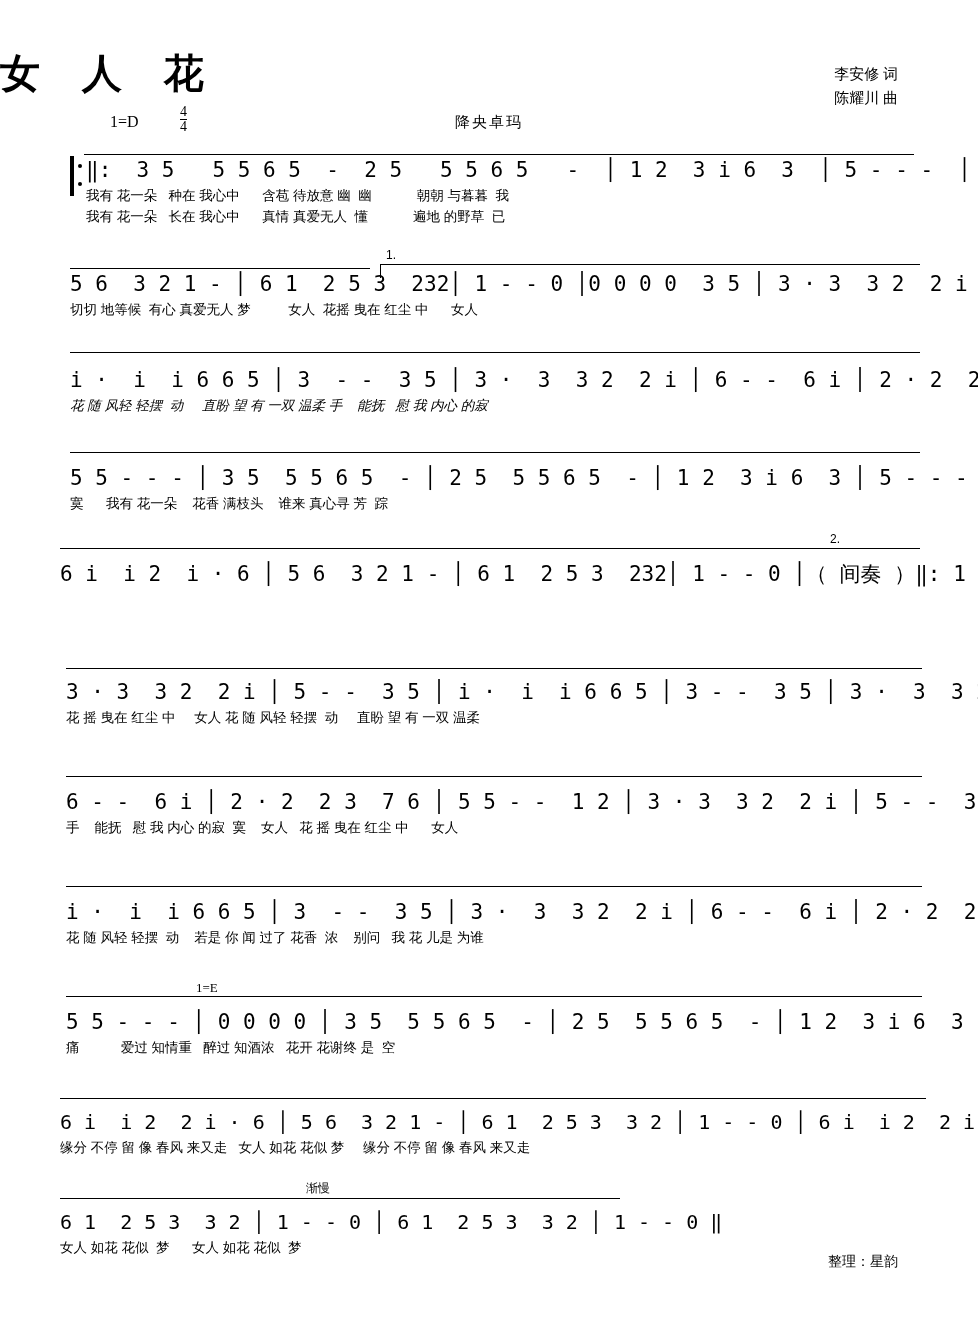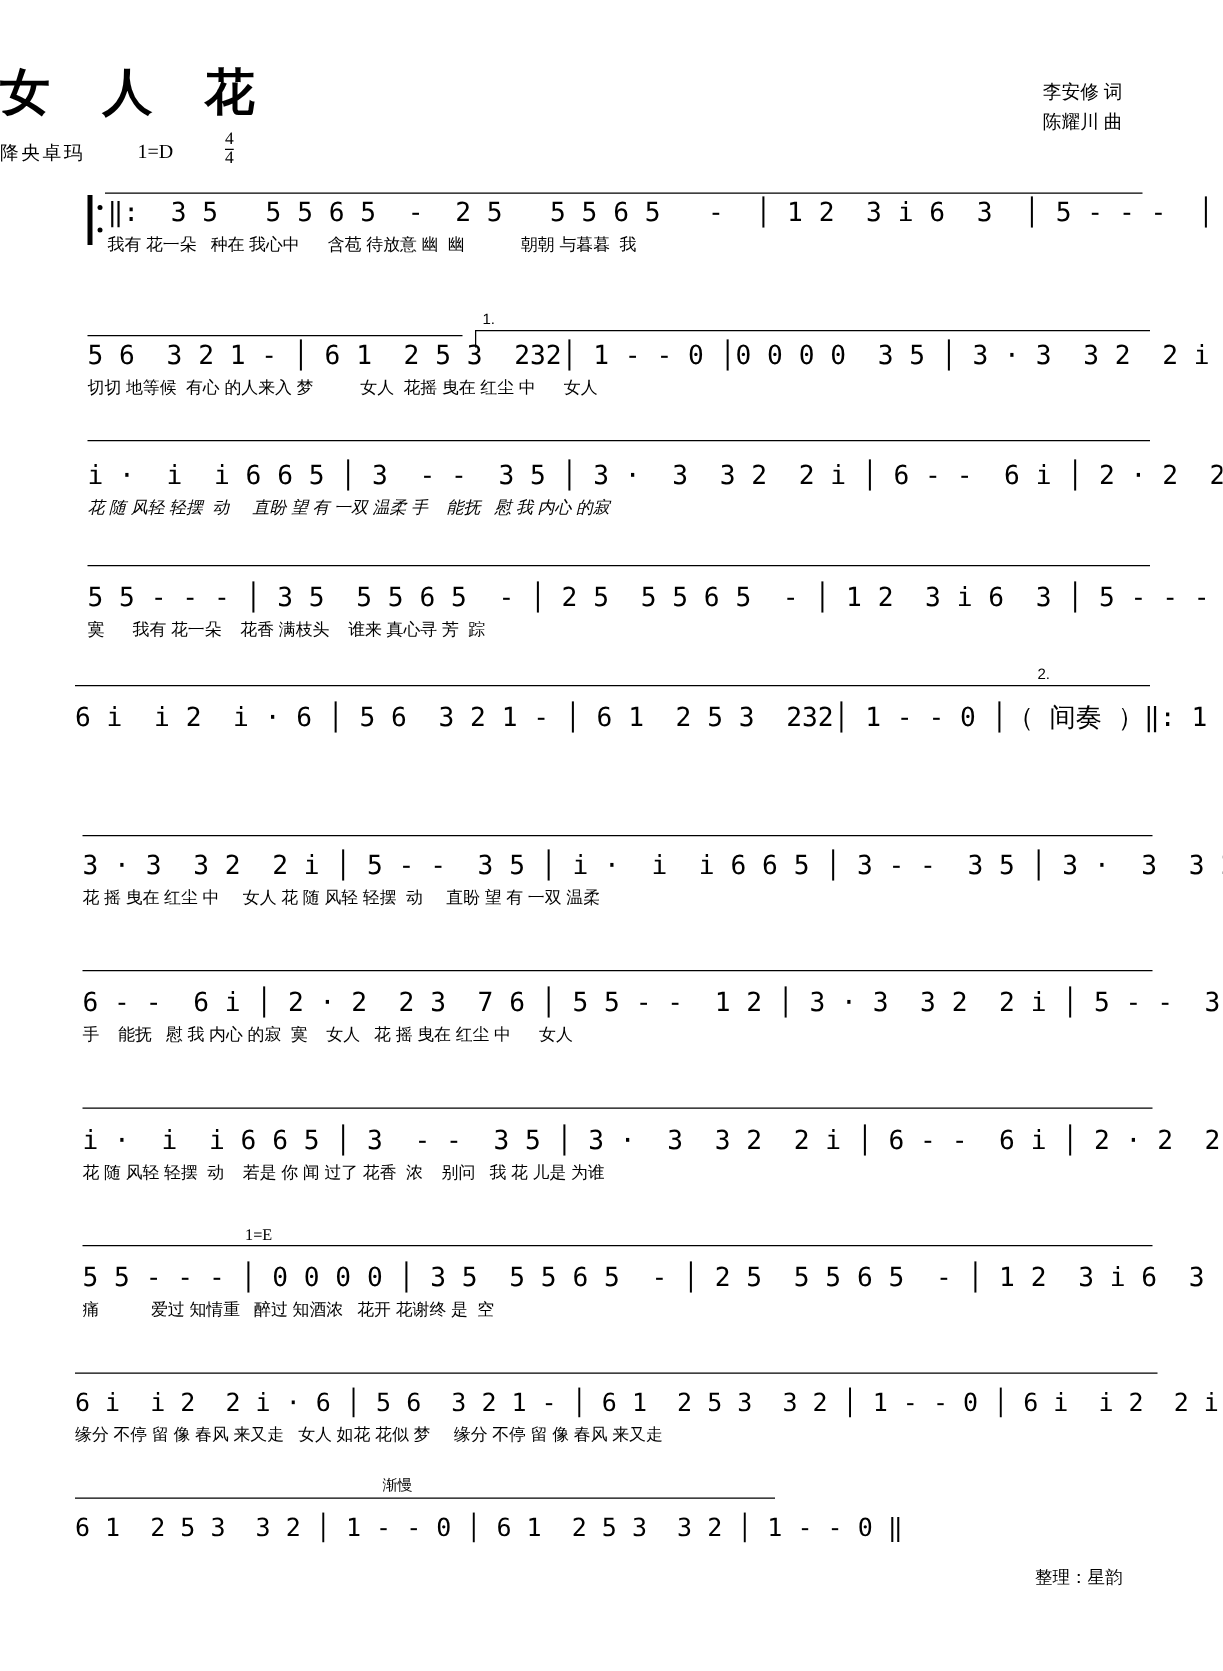--- a/index.html
+++ b/index.html
@@ -10,21 +10,21 @@
     overflow:hidden;
   }
   .sheet{position:relative;width:978px;height:1337px;}
   
   .title{
     position:absolute;left:0;right:0;top:46px;text-align:left;
     font-size:40px;font-weight:bold;letter-spacing:14px;
     font-family:"DejaVu Serif", serif;
   }
   .singer{
-    position:absolute;left:0;right:0;top:113px;text-align:left;
+    position:absolute;left:0;right:0;top:113px;text-align:center;
     font-size:15px;letter-spacing:2px;
   }
   .key{
     position:absolute;left:110px;top:113px;font-size:16px;
     font-family:"Liberation Serif", serif;
   }
   .meter{
     position:absolute;left:180px;top:105px;font-size:14px;text-align:center;
     line-height:1.0;
   }
@@ -83,29 +83,30 @@
   </div>
   <div class="arranger">整理：星韵</div>
 
   <div class="row" style="left:70px;top:158px;width:850px;">
     <div class="hr" style="left:14px;top:-4px;width:830px;"></div>
     <div class="thickbar" style="left:0px;top:-2px;height:40px;"></div>
     <div class="dot2" style="left:8px;top:6px;"></div>
     <div class="dot2" style="left:8px;top:24px;"></div>
     <div class="notes" style="margin-left:16px;">‖:  3 5   5 5 6 5  -  2 5   5 5 6 5   -  │ 1 2  3 i 6  3  │ 5 - - -  │  6 i  i 2  i · 6 │</div>
     <div class="lyr" style="margin-left:16px;margin-top:5px;">我有 花一朵   种在 我心中      含苞 待放意 幽  幽            朝朝 与暮暮  我</div>
+    <div class="lyr" style="margin-left:16px;margin-top:3px;">我有 花一朵   长在 我心中      真情 真爱无人  懂            遍地 的野草  已</div>
   </div>
 
   <div class="row" style="left:70px;top:272px;width:850px;">
     <div class="hr" style="left:0px;top:-4px;width:300px;"></div>
     <div class="hr" style="left:310px;top:-8px;width:540px;"></div>
     <div class="vr" style="left:310px;top:-8px;height:14px;"></div>
     <div class="label" style="left:316px;top:-24px;">1.</div>
     <div class="notes">5 6  3 2 1 - │ 6 1  2 5 3  232│ 1 - - 0 │0 0 0 0  3 5 │ 3 · 3  3 2  2 i │ 5 - -  3 5 │</div>
-    <div class="lyr" style="margin-top:5px;">切切 地等候  有心 的人来入 梦          女人  花摇 曳在 红尘 中      女人</div>
+    <div class="lyr" style="margin-top:5px;">切切 地等候  有心 真爱无人 梦          女人  花摇 曳在 红尘 中      女人</div>
   </div>
 
   <div class="row" style="left:70px;top:368px;width:850px;">
     <div class="hr" style="left:0px;top:-16px;width:850px;"></div>
     <div class="notes">i ·  i  i 6 6 5 │ 3  - -  3 5 │ 3 ·  3  3 2  2 i │ 6 - -  6 i │ 2 · 2  2 3  7 6 │</div>
     <div class="lyr" style="margin-top:5px;font-style:italic;">花 随 风轻 轻摆  动     直盼 望 有 一双 温柔 手    能抚   慰 我 内心 的寂</div>
   </div>
 
   <div class="row" style="left:70px;top:466px;width:850px;">
     <div class="hr" style="left:0px;top:-14px;width:850px;"></div>
@@ -147,15 +148,16 @@
   <div class="row" style="left:60px;top:1110px;width:866px;">
     <div class="hr" style="left:0px;top:-12px;width:866px;"></div>
     <div class="notes" style="font-size:20px;">6 i  i 2  2 i · 6 │ 5 6  3 2 1 - │ 6 1  2 5 3  3 2 │ 1 - - 0 │ 6 i  i 2  2 i · 6 │ 5 6  3 2 1 - │</div>
     <div class="lyr" style="margin-top:5px;">缘分 不停 留 像 春风 来又走   女人 如花 花似 梦     缘分 不停 留 像 春风 来又走</div>
   </div>
 
   <div class="row" style="left:60px;top:1210px;width:560px;">
     <div class="hr" style="left:0px;top:-12px;width:560px;"></div>
     <div class="label" style="left:246px;top:-30px;">渐慢</div>
     <div class="notes" style="font-size:20px;">6 1  2 5 3  3 2 │ 1 - - 0 │ 6 1  2 5 3  3 2 │ 1 - - 0 ‖</div>
+    <div class="lyr" style="margin-top:5px;">女人 如花 花似  梦      女人 如花 花似  梦</div>
   </div>
 
 </div>
 
 </body></html>

